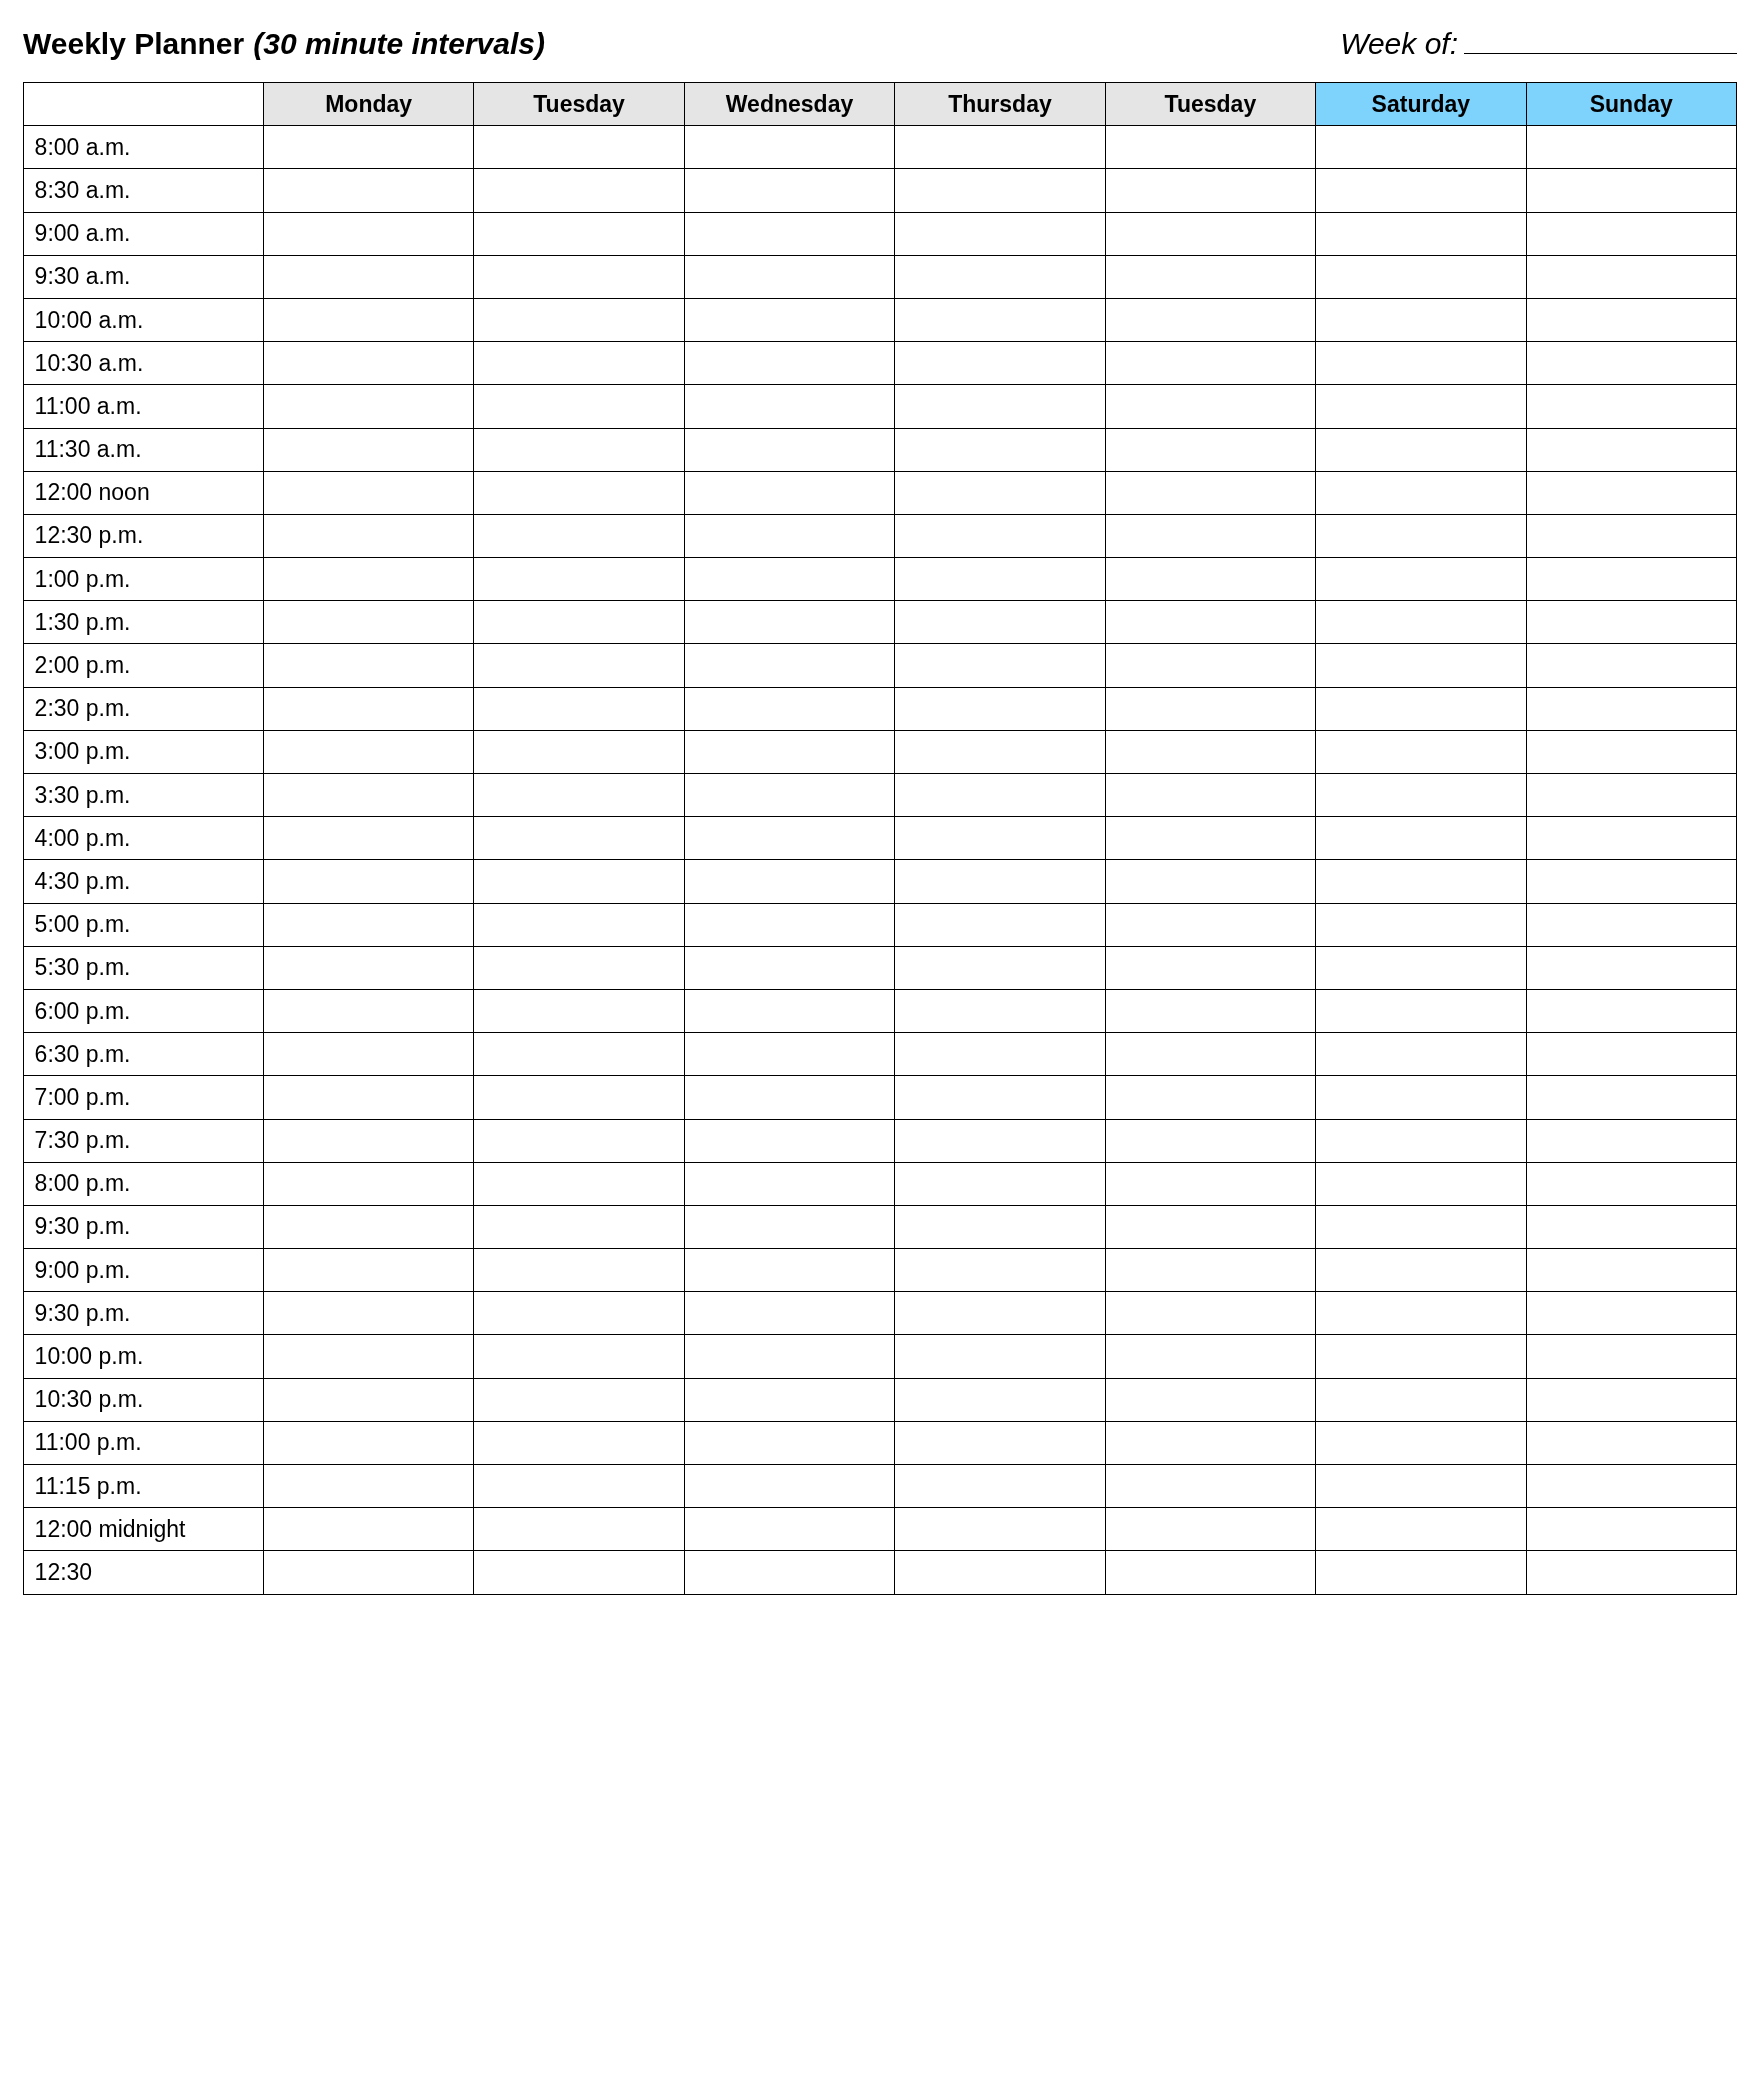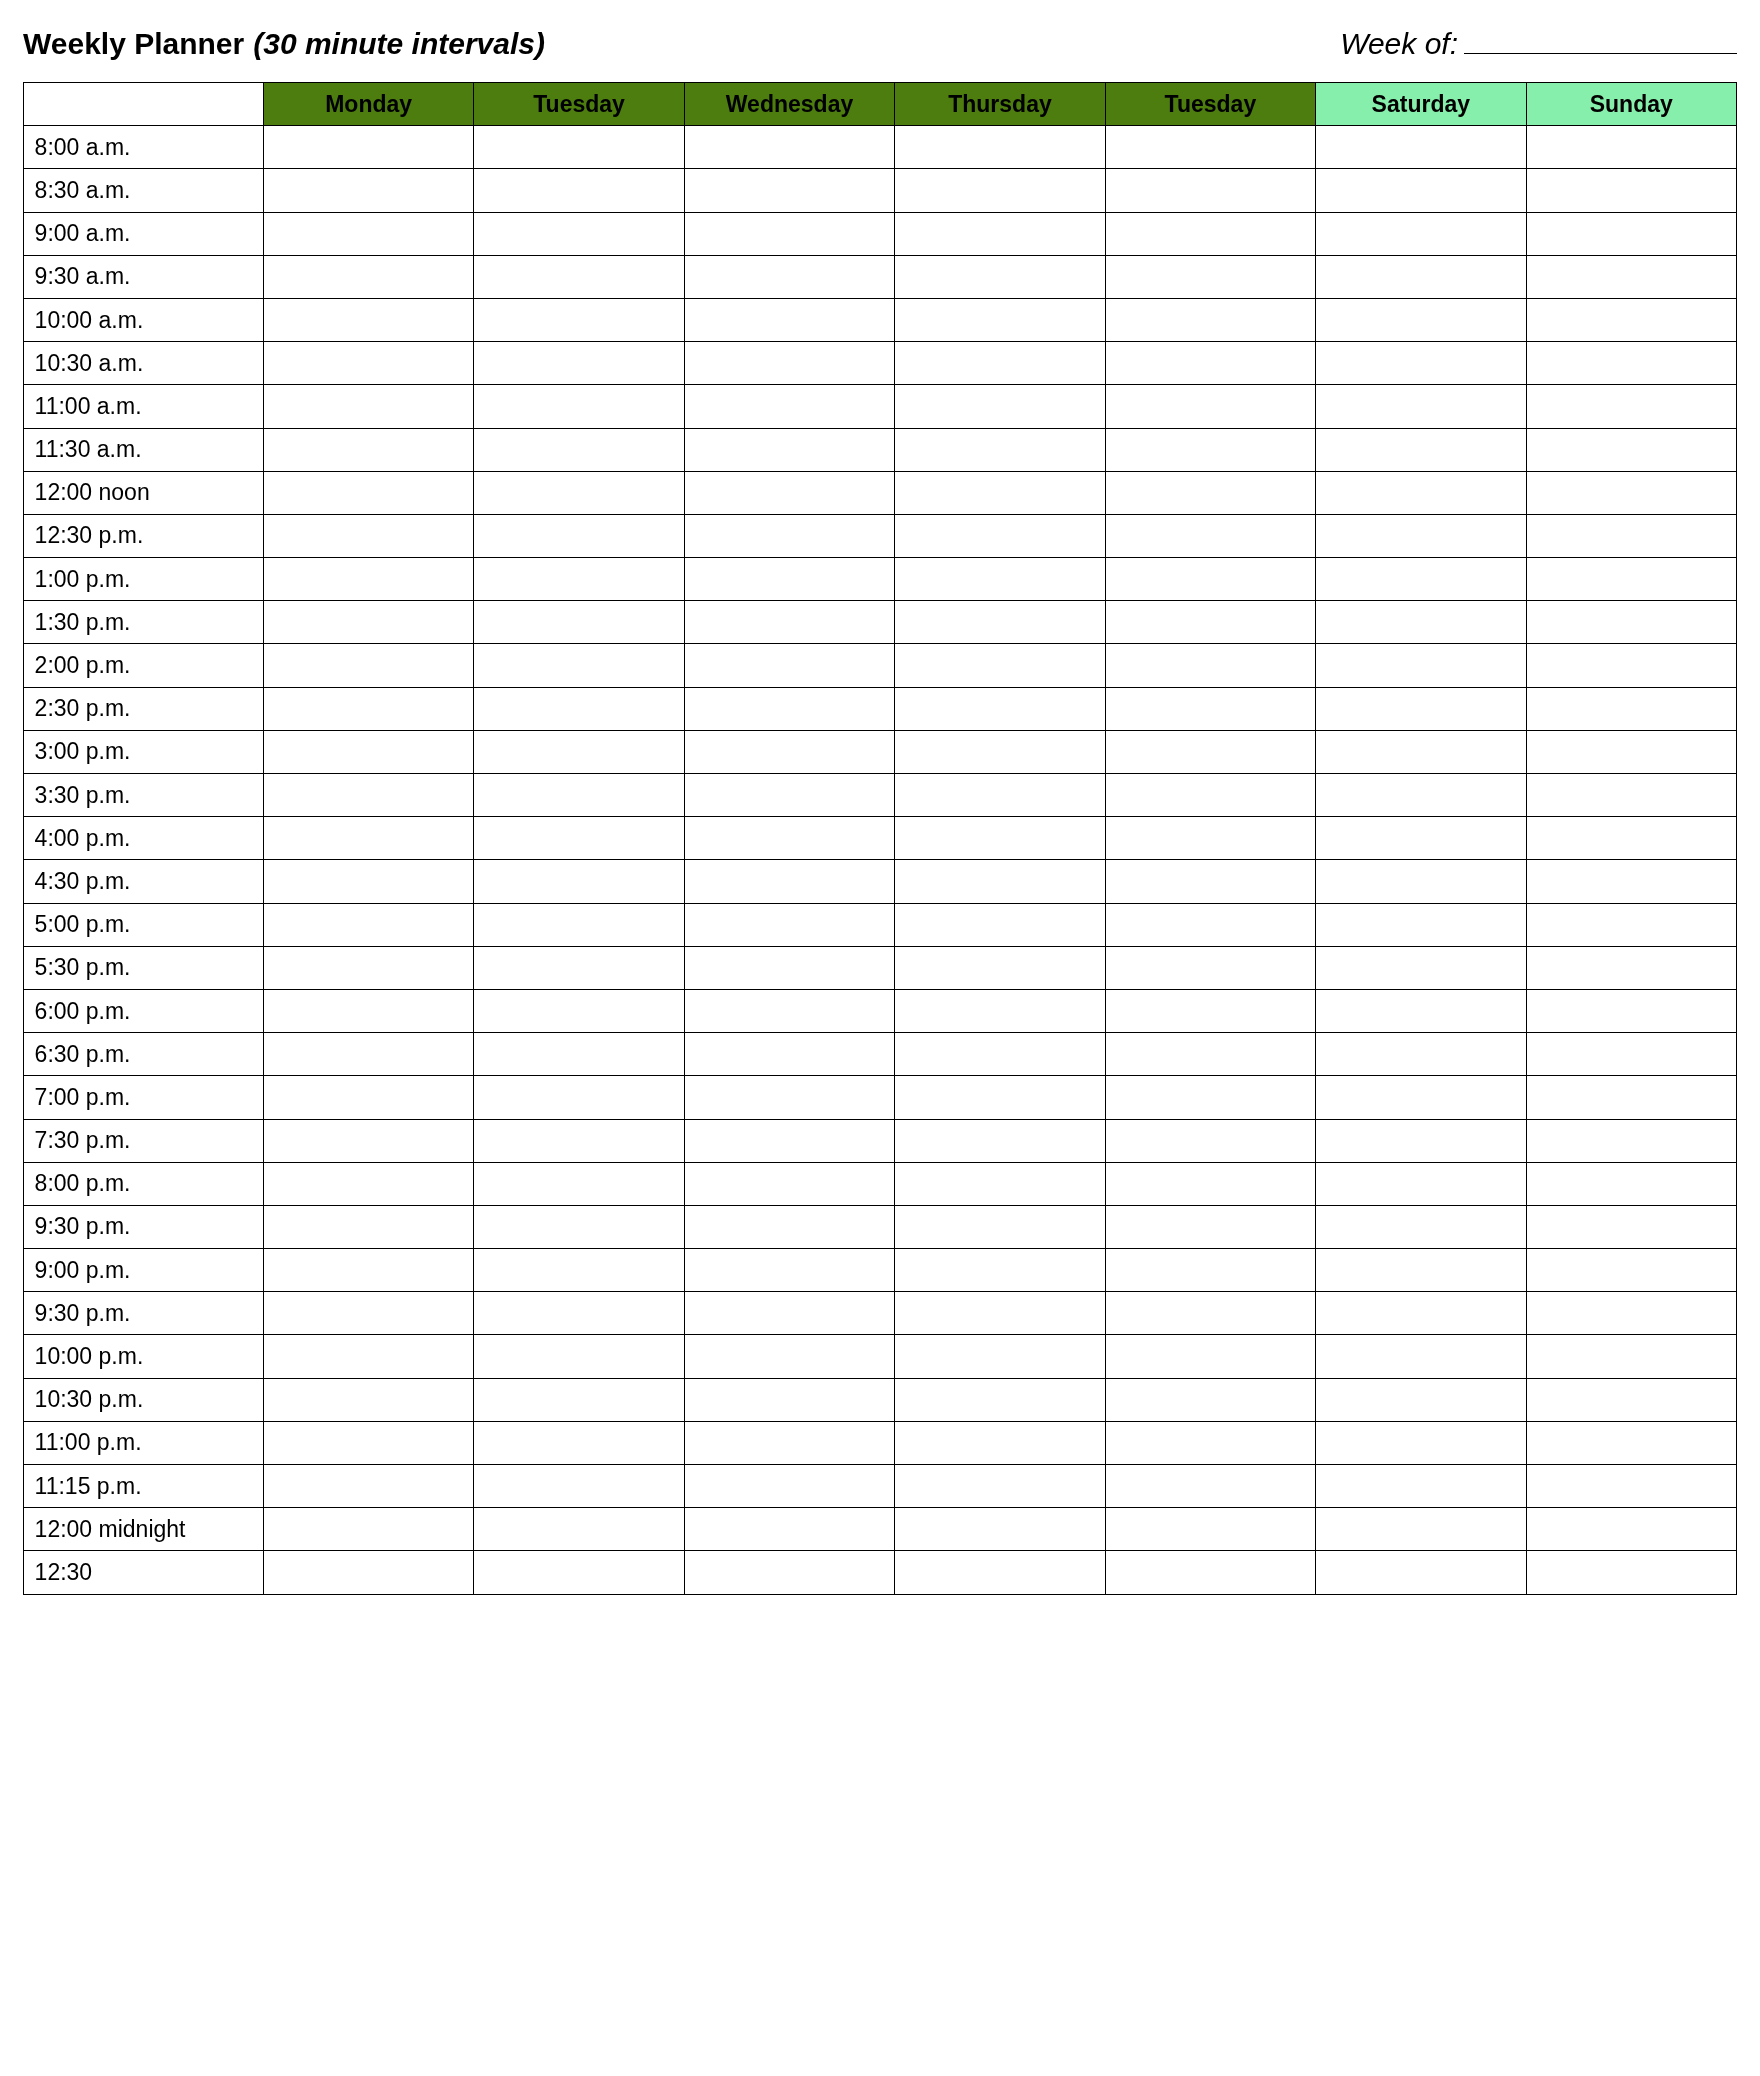--- a/index.html
+++ b/index.html
@@ -55,24 +55,24 @@
     padding: 7.6px 10.6px;
     height: 33px;
     box-sizing: border-box;
     vertical-align: top;
     text-align: left;
   }
   table.planner th {
     font-weight: bold;
     text-align: center;
     vertical-align: middle;
-    background: #86efac;
+    background: #7dd3fc;
   }
   table.planner th.weekday-shaded {
-    background: #4d7c0f;
+    background: #e5e5e5;
   }
   table.planner th.corner {
     background: #fff;
   }
   col.time-col   { width: 14%; }
   col.day-col    { width: 12.28%; }
 </style>
 </head>
 <body>
 

